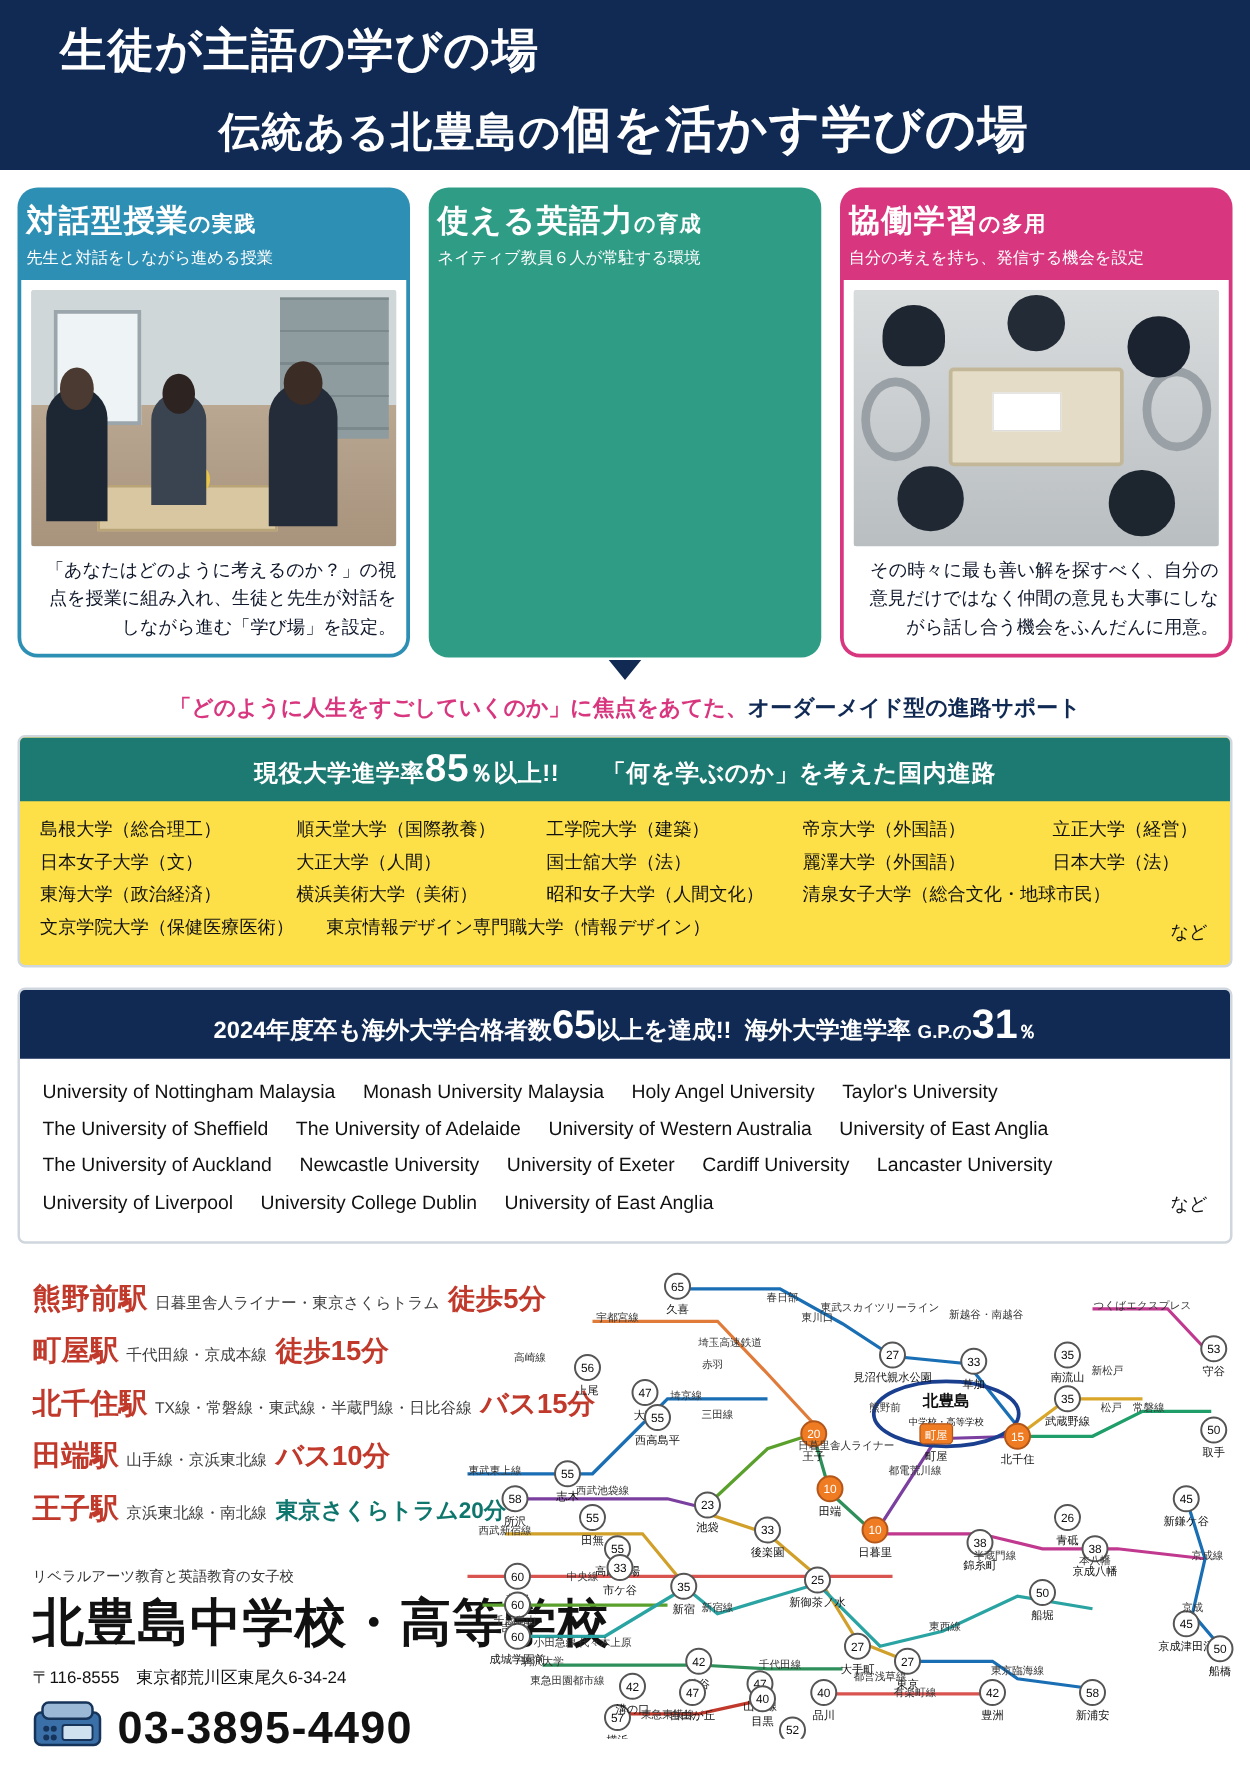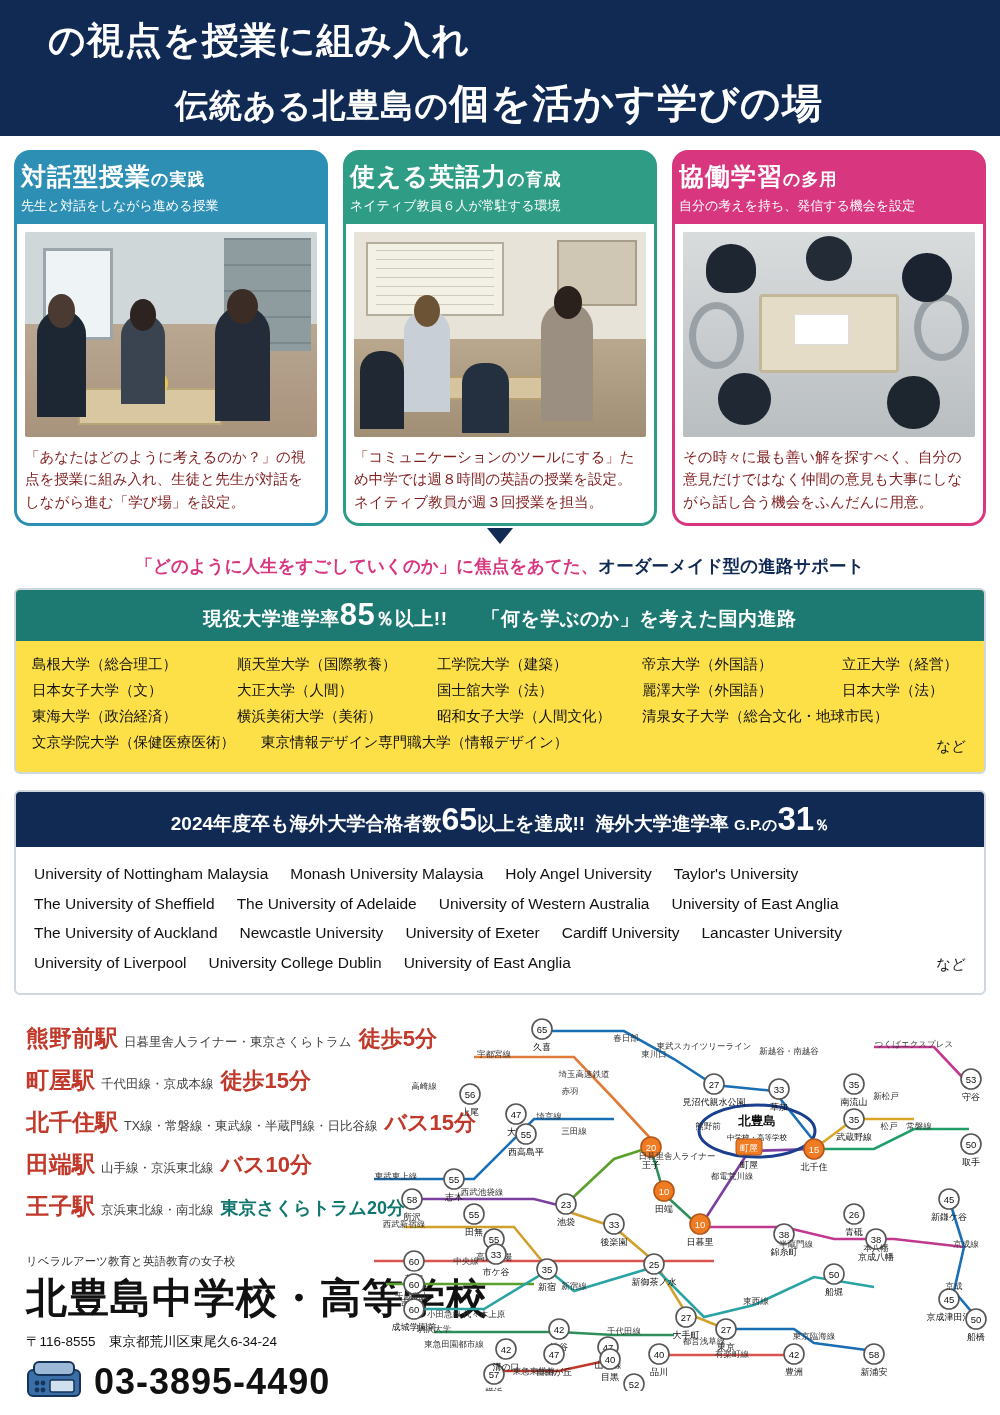--- a/index.html
+++ b/index.html
@@ -69,21 +69,22 @@
     height:205px;
     border-radius:2px;
     position:relative;
     overflow:hidden;
     background:#ccd3d8;
   }
   .card-text{
     font-size:14.5px;
     line-height:1.55;
     margin-top:9px;
-    color:#7f1d1d;
+    color:#0f172a;
+    text-align:right;
   }
 
   
   .ph-bg{position:absolute;inset:0;}
   .p1 .ph-bg{background:linear-gradient(#cfd7d9 0%,#cfd7d9 45%,#b9a792 45%,#a8937c 100%);}
   .p1 .win{position:absolute;left:6%;top:8%;width:22%;height:42%;background:#eef3f5;border:3px solid #9aa6ab;}
   .p1 .locker{position:absolute;right:2%;top:3%;width:30%;height:55%;background:#8e9b9f;
       background-image:repeating-linear-gradient(#7b888c 0 2px,transparent 2px 26px);}
   .p1 .desk{position:absolute;left:18%;bottom:6%;width:48%;height:16%;background:#d9c7a2;border:2px solid #b9a478;}
   .p1 .pA{position:absolute;left:4%;bottom:10%;width:17%;height:52%;background:#1d2733;border-radius:26px 26px 0 0;}
@@ -221,21 +222,21 @@
   
   .map{
     position:absolute;right:6px;top:0;width:640px;height:382px;
   }
   .map svg{display:block;}
 </style>
 </head>
 <body>
 
 <div class="header">
-  <div class="header-line1">の視点を授業に組み入れ</div>
+  <div class="header-line1">生徒が主語の学びの場</div>
   <div class="header-line2">
     <span>伝統ある北豊島の</span><span class="big">個を活かす学びの場</span>
   </div>
 </div>
 
 <div class="cards">
 
   <div class="card c1">
     <div class="card-head">
       <div class="t">
@@ -257,33 +258,20 @@
       <div class="card-text">「あなたはどのように考えるのか？」の視点を授業に組み入れ、生徒と先生が対話をしながら進む「学び場」を設定。</div>
     </div>
   </div>
 
   <div class="card c2">
     <div class="card-head">
       <div class="t">
         <span>使える英語力</span><span class="sm">の育成</span>
       </div>
       <div class="s">ネイティブ教員６人が常駐する環境</div>
-    </div>
-    <div class="card-body">
-      <div class="photo p2">
-        <div class="ph-bg"></div>
-          <div class="board"></div>
-          <div class="shelf"></div>
-        <div class="desk2"></div>
-        <div class="tA"></div>
-          <div class="tB"></div>
-          <div class="sA"></div>
-          <div class="sB"></div>
-      </div>
-      <div class="card-text">「コミュニケーションのツールにする」ため中学では週８時間の英語の授業を設定。ネイティブ教員が週３回授業を担当。</div>
     </div>
   </div>
 
   <div class="card c3">
     <div class="card-head">
       <div class="t">
         <span>協働学習</span><span class="sm">の多用</span>
       </div>
       <div class="s">自分の考えを持ち、発信する機会を設定</div>
     </div>

